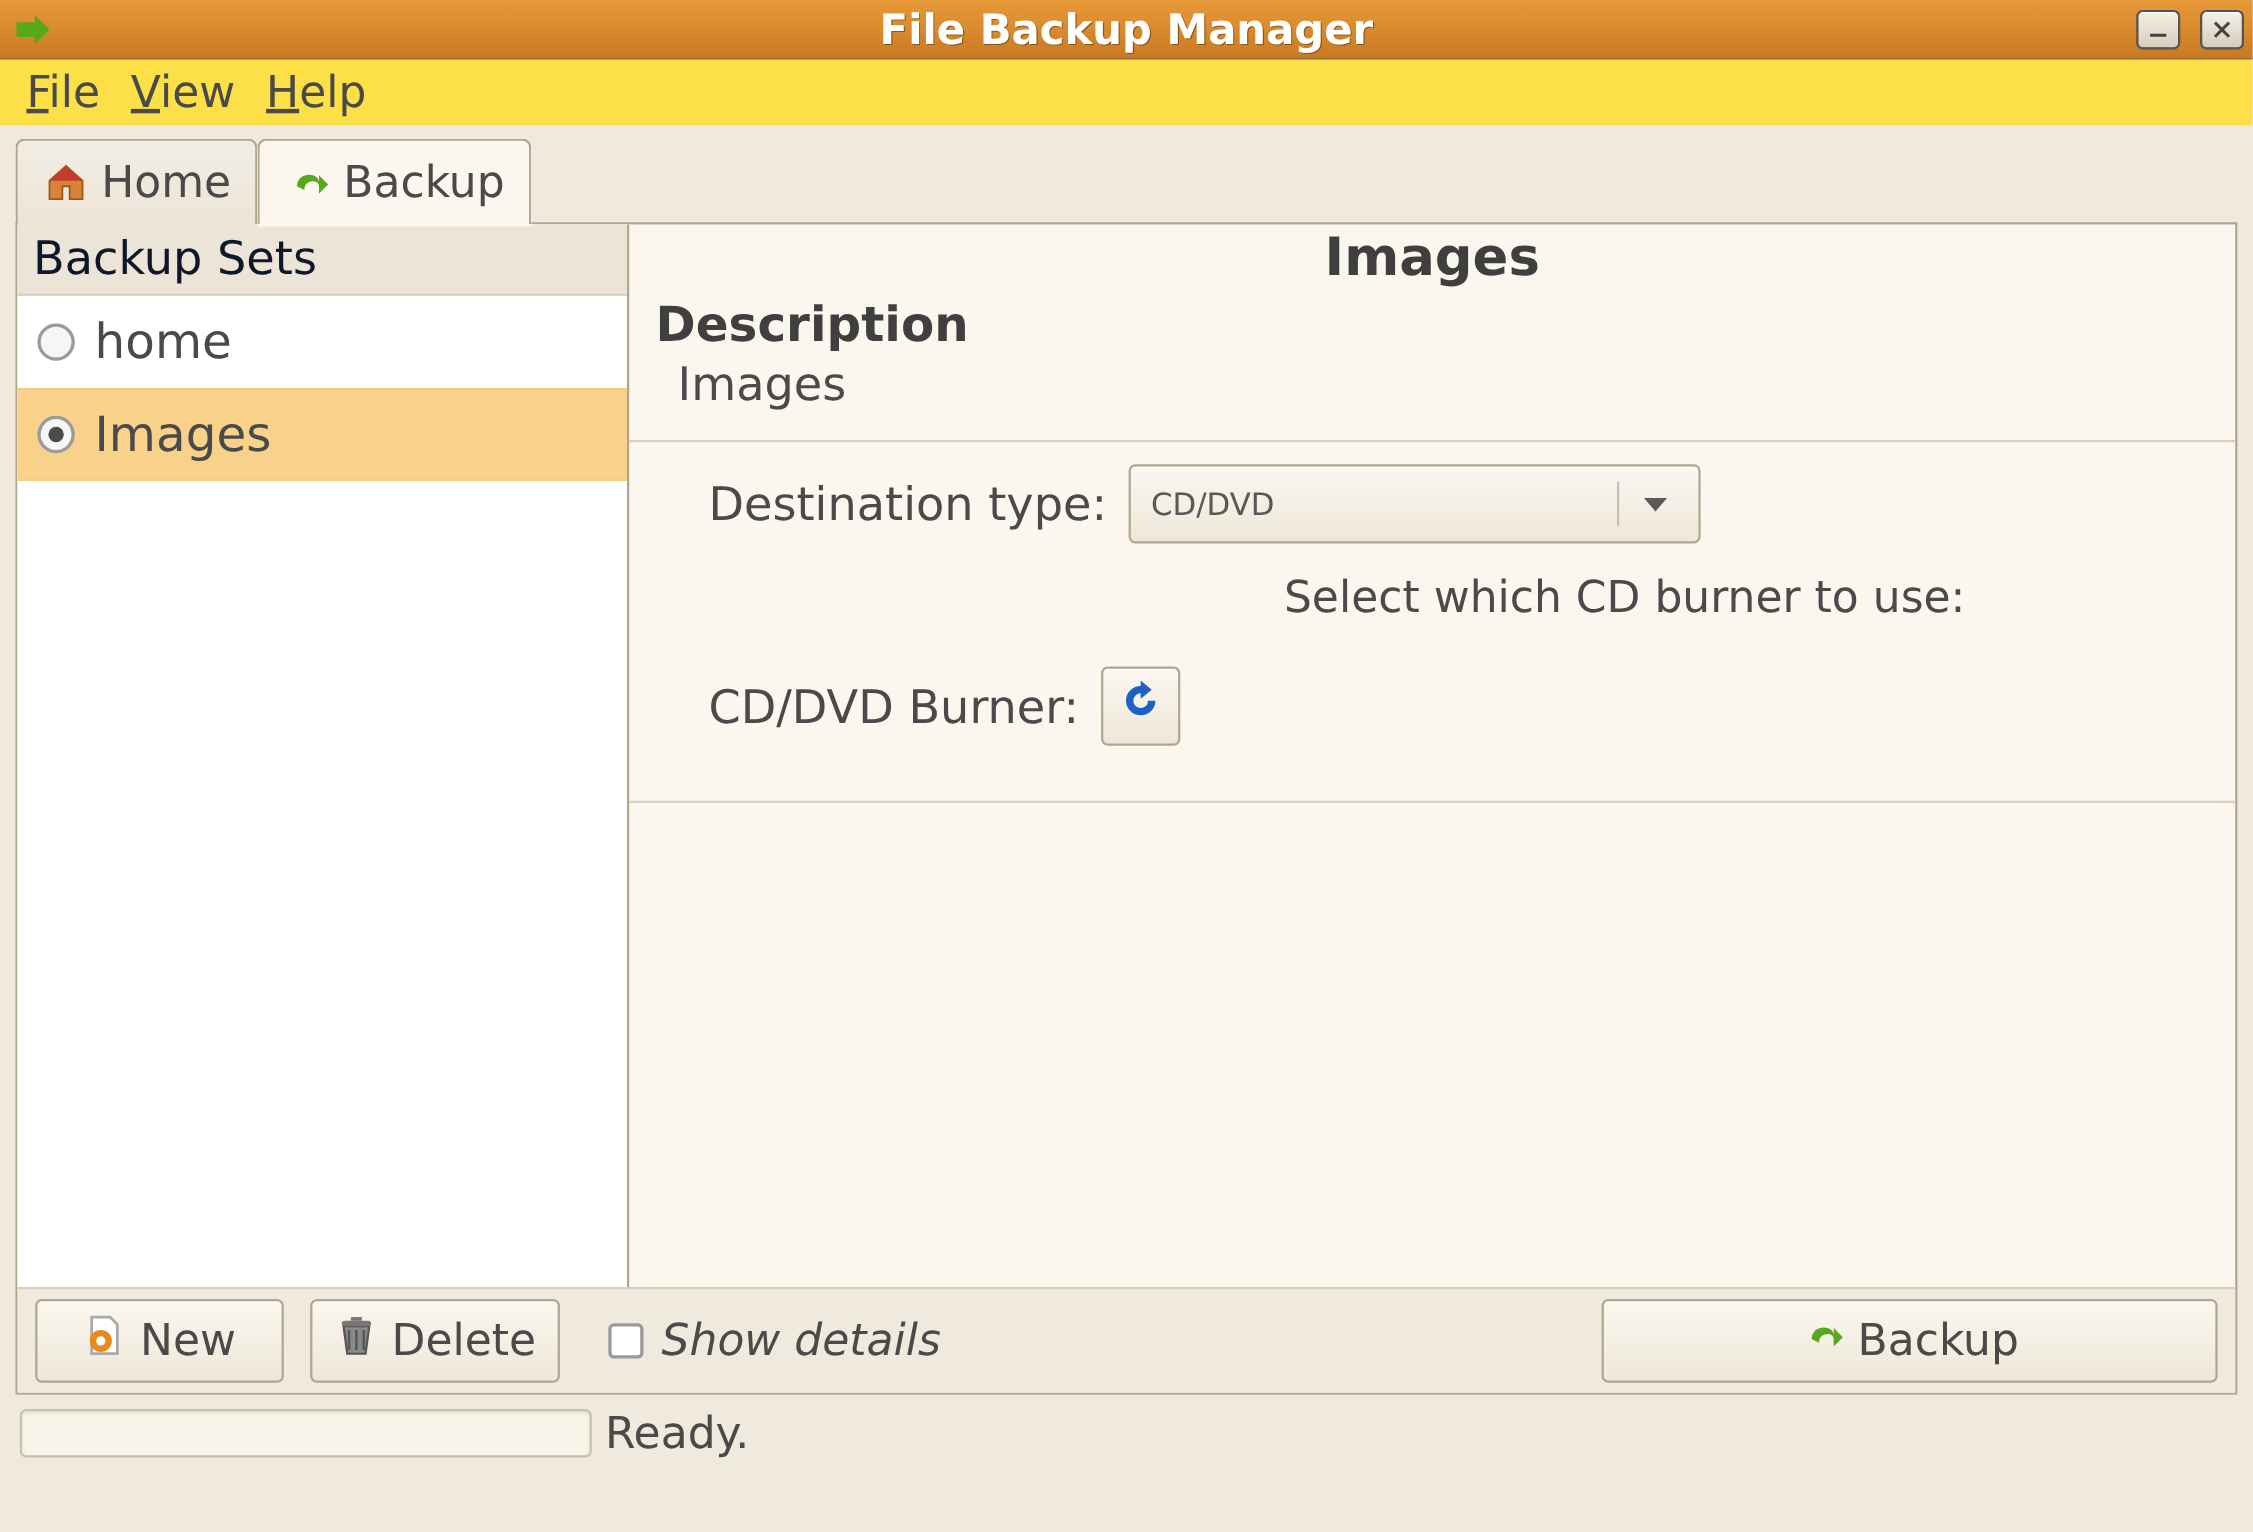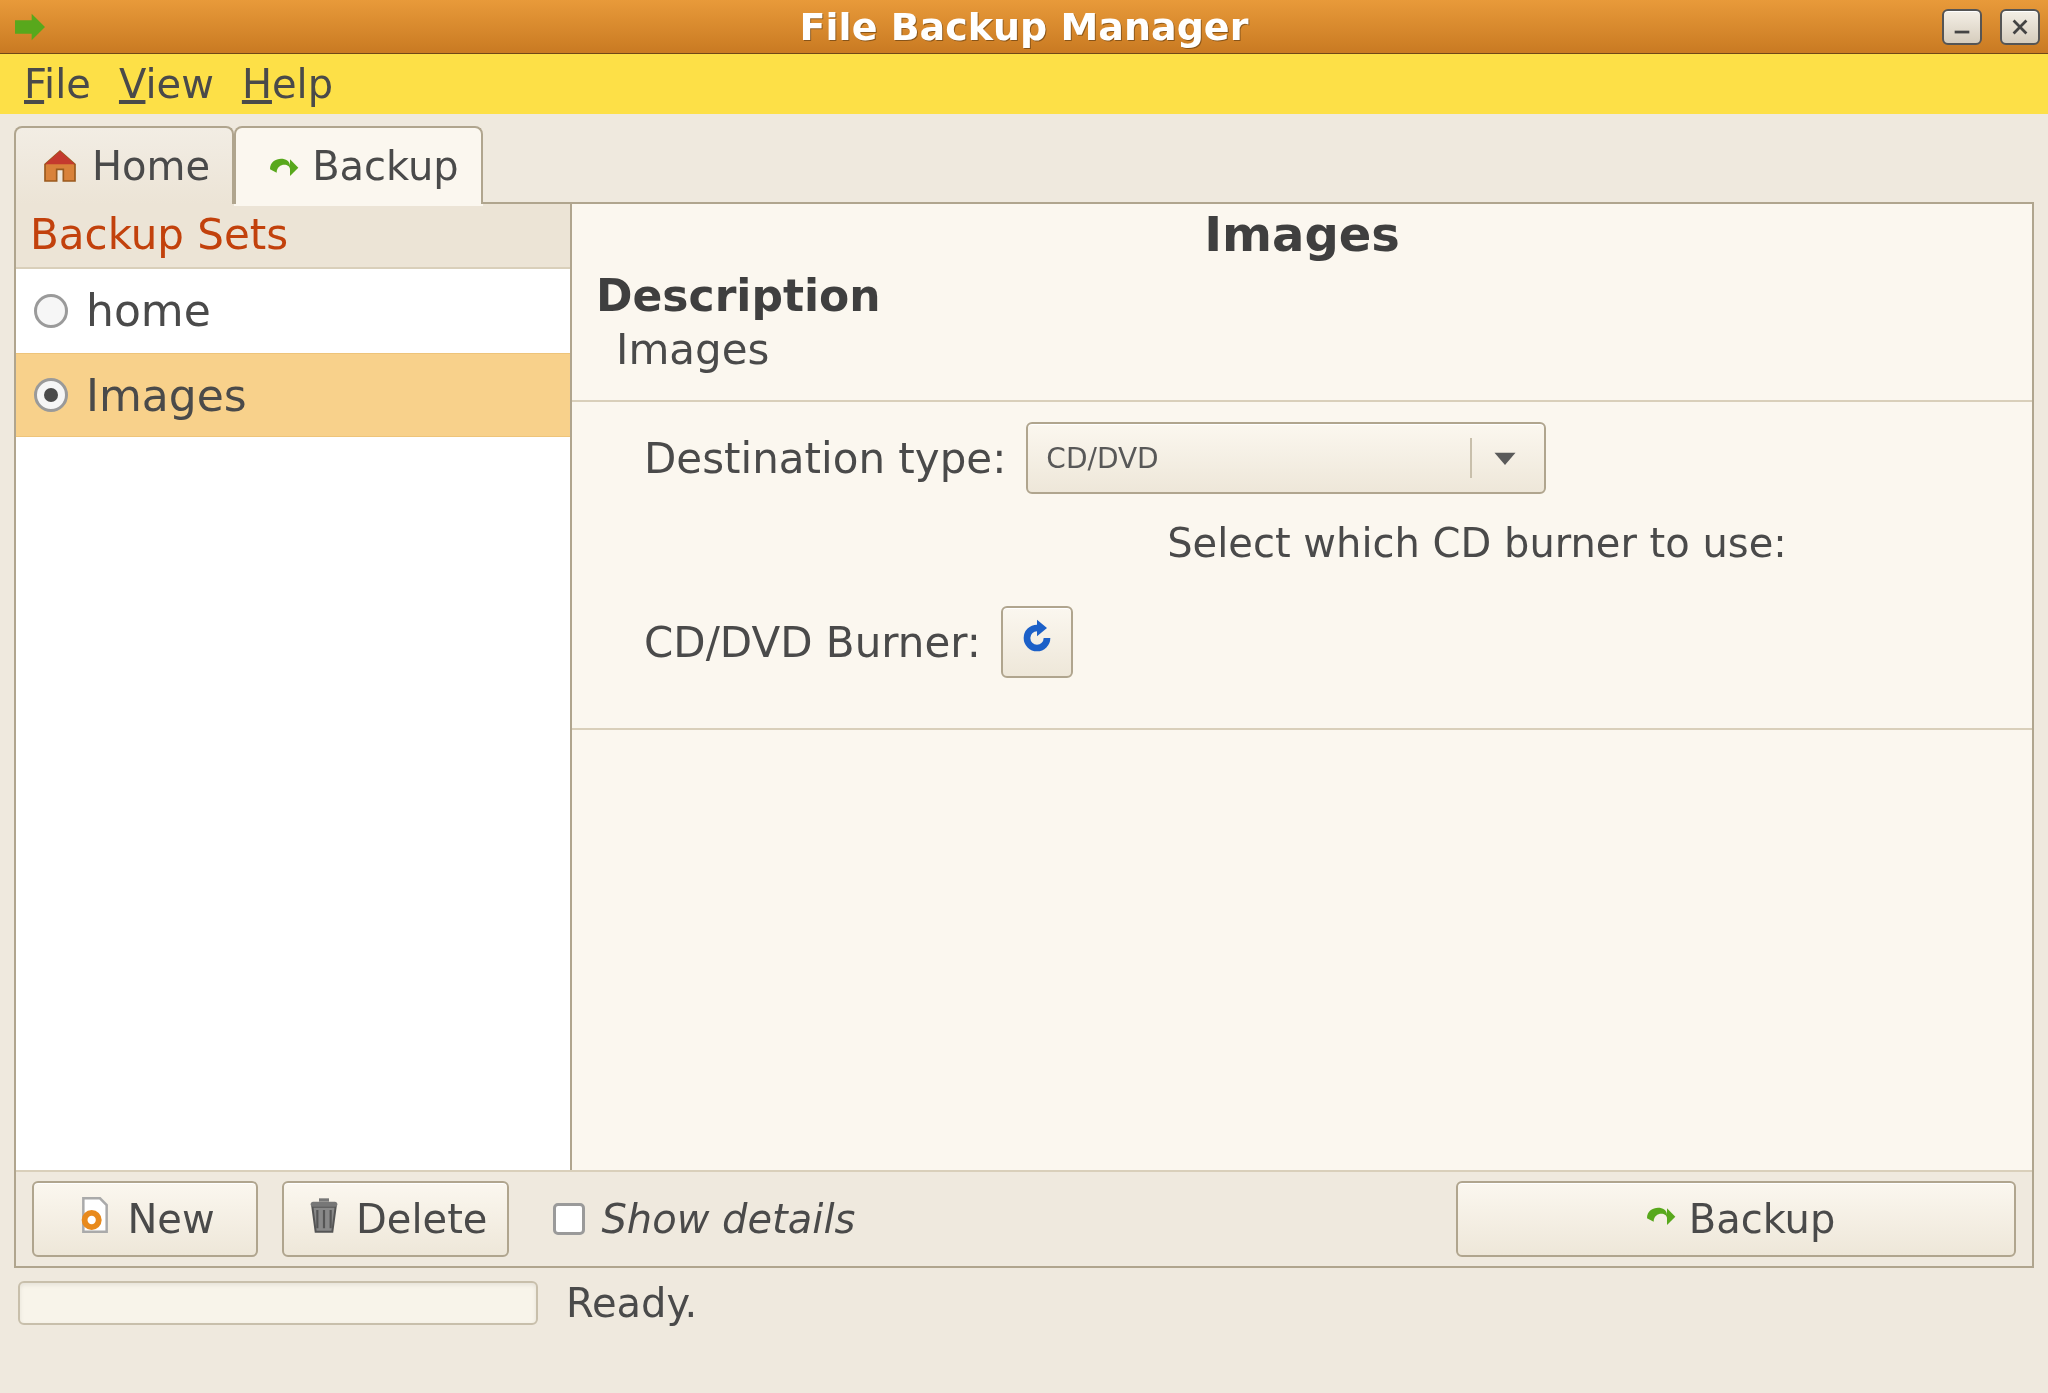--- a/index.html
+++ b/index.html
@@ -102,21 +102,21 @@
     width: 556px;
     border-right: 2px solid #b0a58e;
     background: #faf7f1;
     display:flex;
     flex-direction:column;
   }
   .sidebar-header {
     background: #ece4d6;
     padding: 6px 14px 8px 14px;
     font-size: 42px;
-    color:#c2410c;
+    color:#0f172a;
     border-bottom: 2px solid #d9cfba;
   }
   .sidebar-list { flex:1; background:#ffffff; }
   .sb-item {
     display:flex; align-items:center; gap:18px;
     height: 84px;
     padding-left: 18px;
     font-size: 44px;
     color:#4a4a4a;
     border-bottom: 1px solid transparent;
@@ -238,21 +238,21 @@
   .chk-wrap { display:flex; align-items:center; gap:16px; font-size:40px; color:#4a4a4a; margin-left:20px;font-style:italic; }
   .action-row .flex { flex:1; }
   .big-btn { min-width: 560px !important; justify-content:center; }
 
   
   .statusbar {
     height: 70px;
     display:flex;
     align-items:center;
     padding: 0 18px;
-    gap: 28px;
+    gap: 12px;
     background:#efe9de;
   }
   .progress-well {
     width: 520px;
     height: 44px;
     border: 2px solid #c8bfab;
     border-radius: 6px;
     background: #f8f4ea;
     box-shadow: inset 0 2px 4px rgba(0,0,0,0.08);
   }

